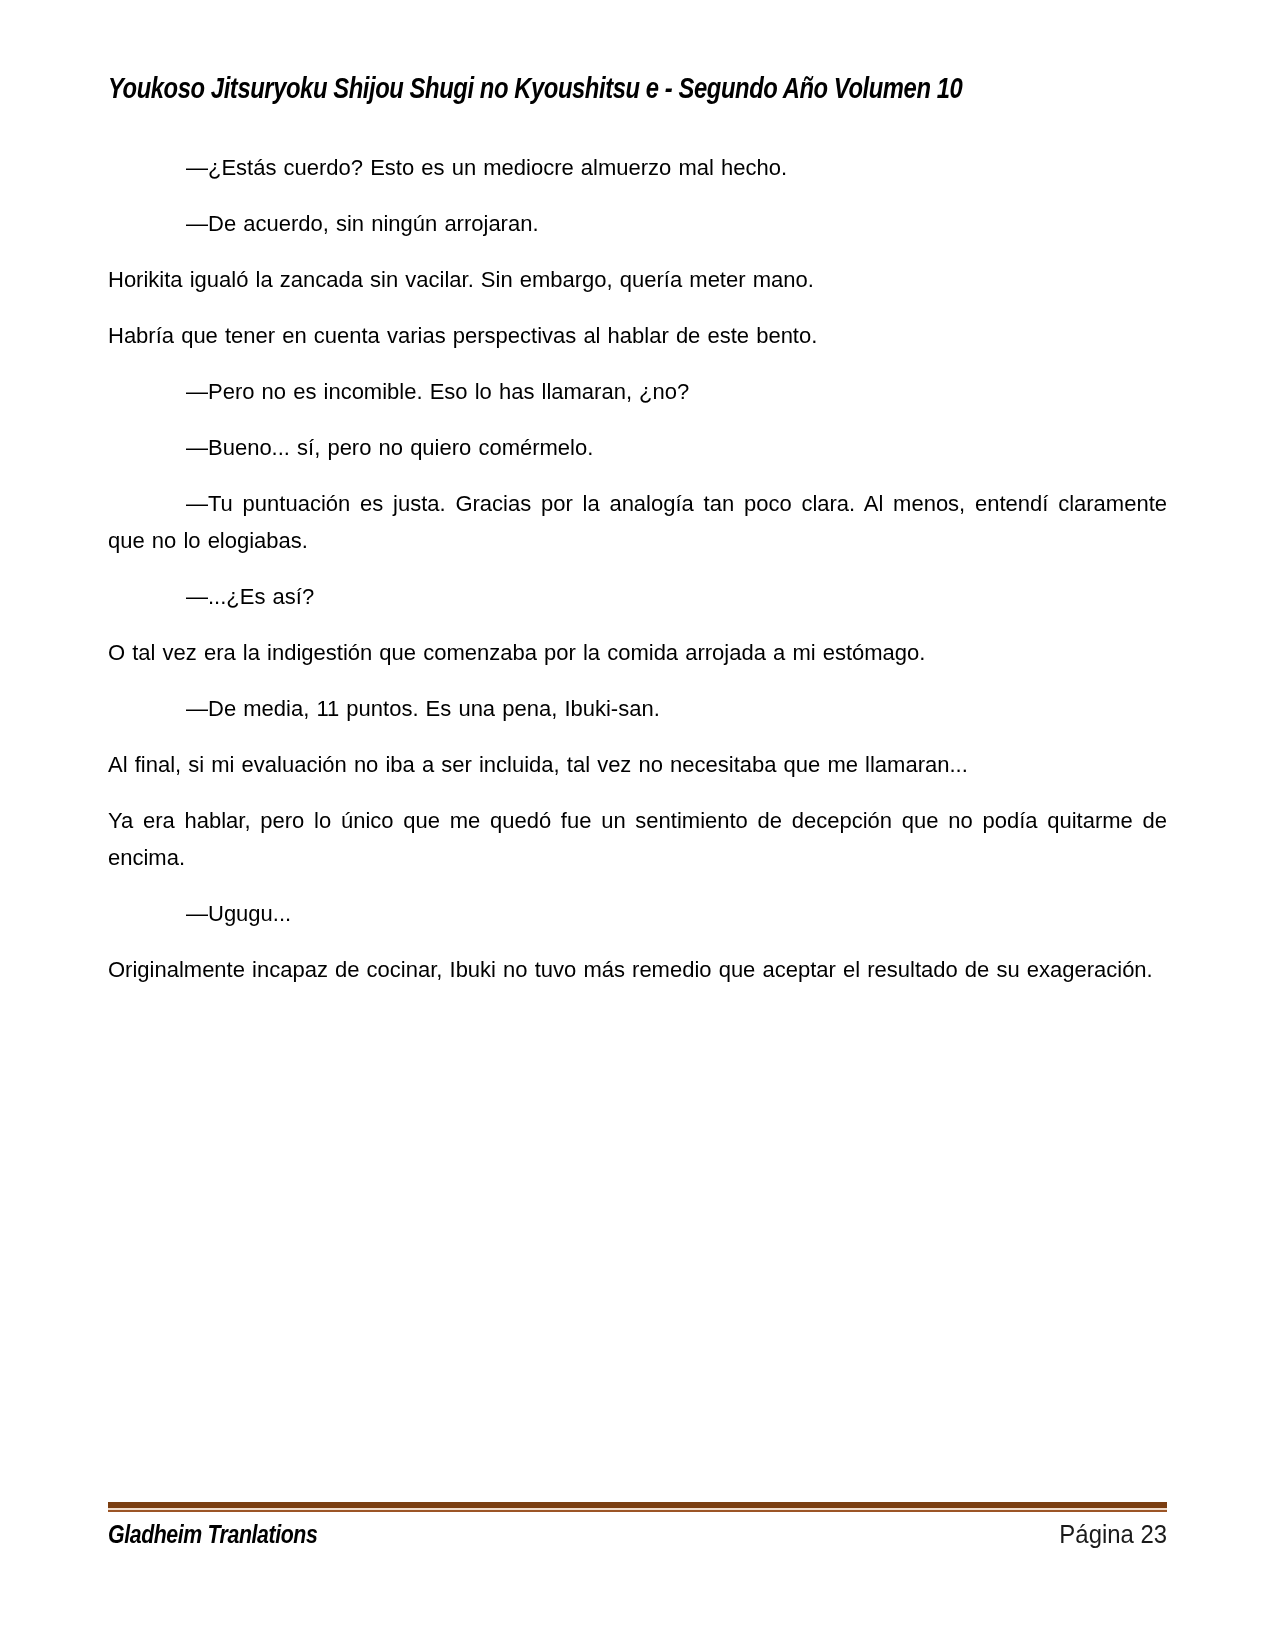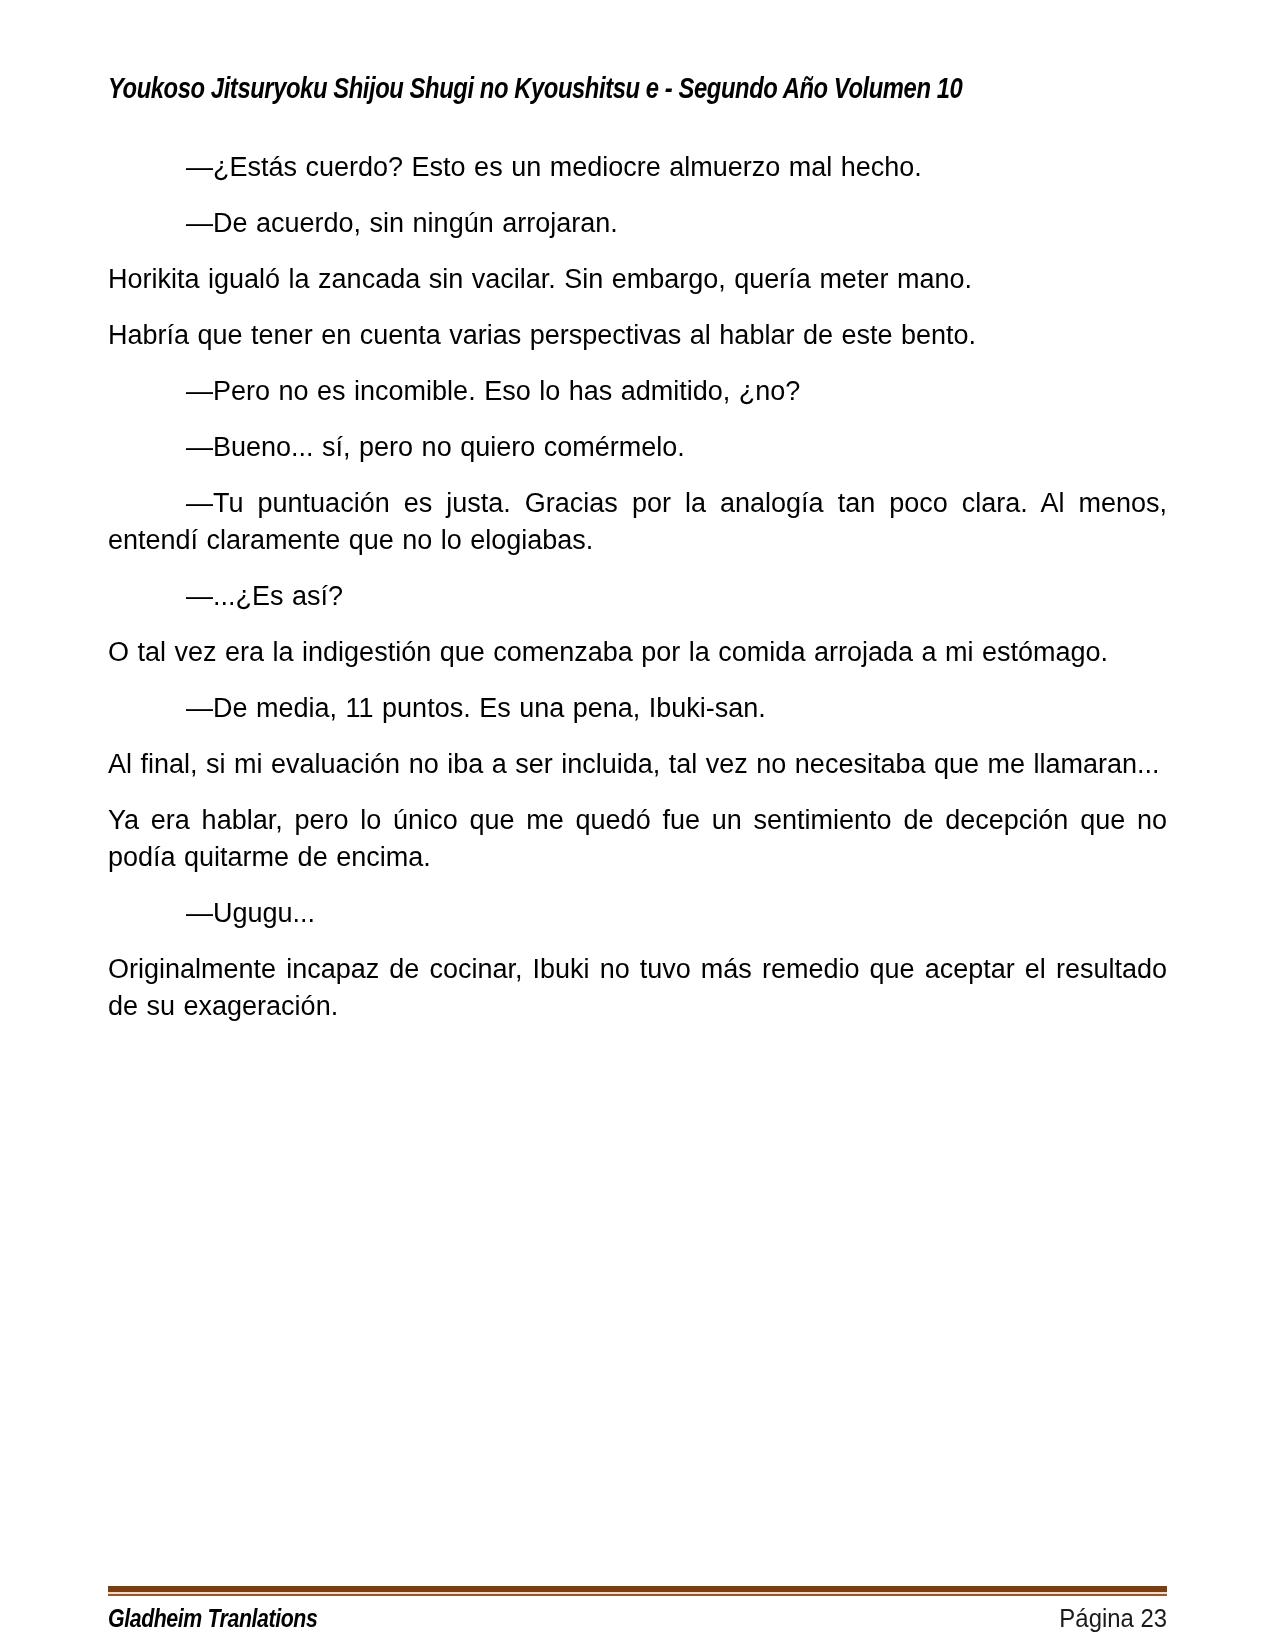--- a/index.html
+++ b/index.html
@@ -35,33 +35,33 @@
 
   
   .content {
     position: absolute;
     top: 149px;
     left: 108px;
     width: 1059px;
   }
   .content p {
     margin: 0 0 19px 0;
-    font-size: 27px;
+    font-size: 22px;
     line-height: 37px;
     text-align: justify;
     word-spacing: 1px;
   }
   .content p.indent { text-indent: 78px; }
 
   
   .footer {
     position: absolute;
     left: 108px;
     right: 108px;
-    top: 1586px;
+    top: 1502px;
   }
   .rule-thick { height: 6px; }
   .rule-gap   { height: 2px; }
   .rule-thin  { height: 2px; }
   .footer-row {
     margin-top: 7px;
     display: flex;
     justify-content: space-between;
     align-items: baseline;
   }
@@ -92,21 +92,21 @@
 
   <div class="header">
     <span class="header-title">Youkoso Jitsuryoku Shijou Shugi no Kyoushitsu e - Segundo Año Volumen 10</span>
   </div>
 
   <div class="content" id="paragraphs">
       <p class="para indent">—¿Estás cuerdo? Esto es un mediocre almuerzo mal hecho.</p>
       <p class="para indent">—De acuerdo, sin ningún arrojaran.</p>
       <p class="para">Horikita igualó la zancada sin vacilar. Sin embargo, quería meter mano.</p>
       <p class="para">Habría que tener en cuenta varias perspectivas al hablar de este bento.</p>
-      <p class="para indent">—Pero no es incomible. Eso lo has admitido, ¿no?</p>
+      <p class="para indent">—Pero no es incomible. Eso lo has llamaran, ¿no?</p>
       <p class="para indent">—Bueno... sí, pero no quiero comérmelo.</p>
       <p class="para indent">—Tu puntuación es justa. Gracias por la analogía tan poco clara. Al menos, entendí claramente que no lo elogiabas.</p>
       <p class="para indent">—...¿Es así?</p>
       <p class="para">O tal vez era la indigestión que comenzaba por la comida arrojada a mi estómago.</p>
       <p class="para indent">—De media, 11 puntos. Es una pena, Ibuki-san.</p>
       <p class="para">Al final, si mi evaluación no iba a ser incluida, tal vez no necesitaba que me llamaran...</p>
       <p class="para">Ya era hablar, pero lo único que me quedó fue un sentimiento de decepción que no podía quitarme de encima.</p>
       <p class="para indent">—Ugugu...</p>
       <p class="para">Originalmente incapaz de cocinar, Ibuki no tuvo más remedio que aceptar el resultado de su exageración.</p>
     </div>

